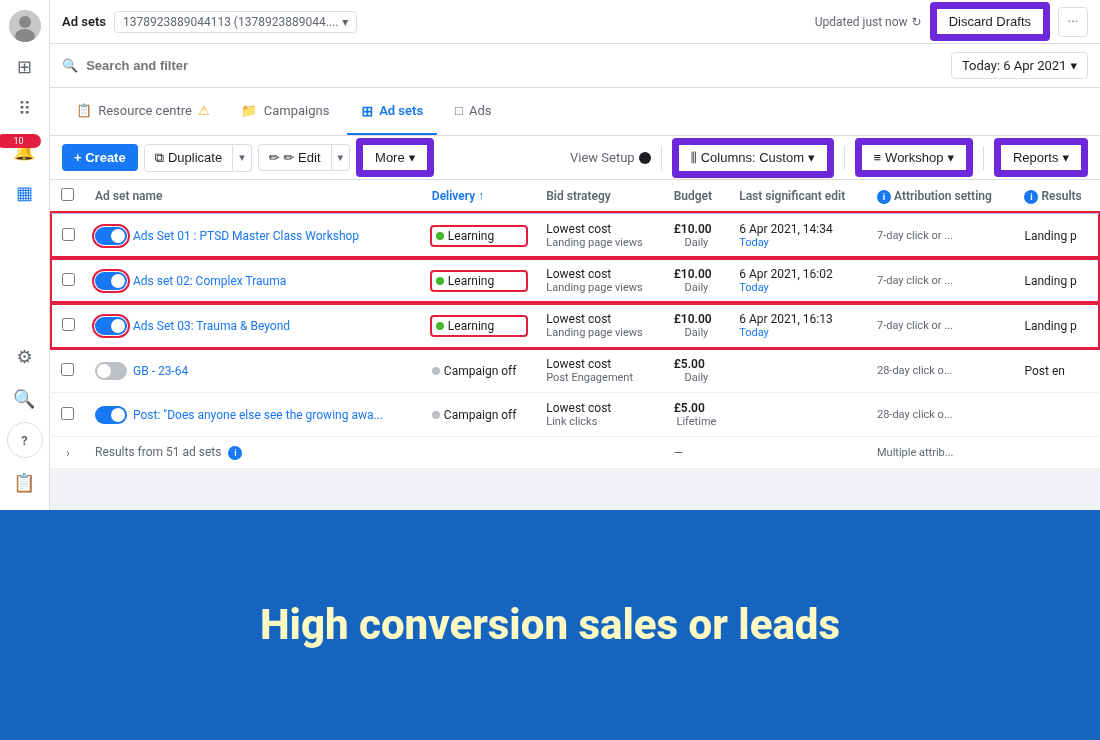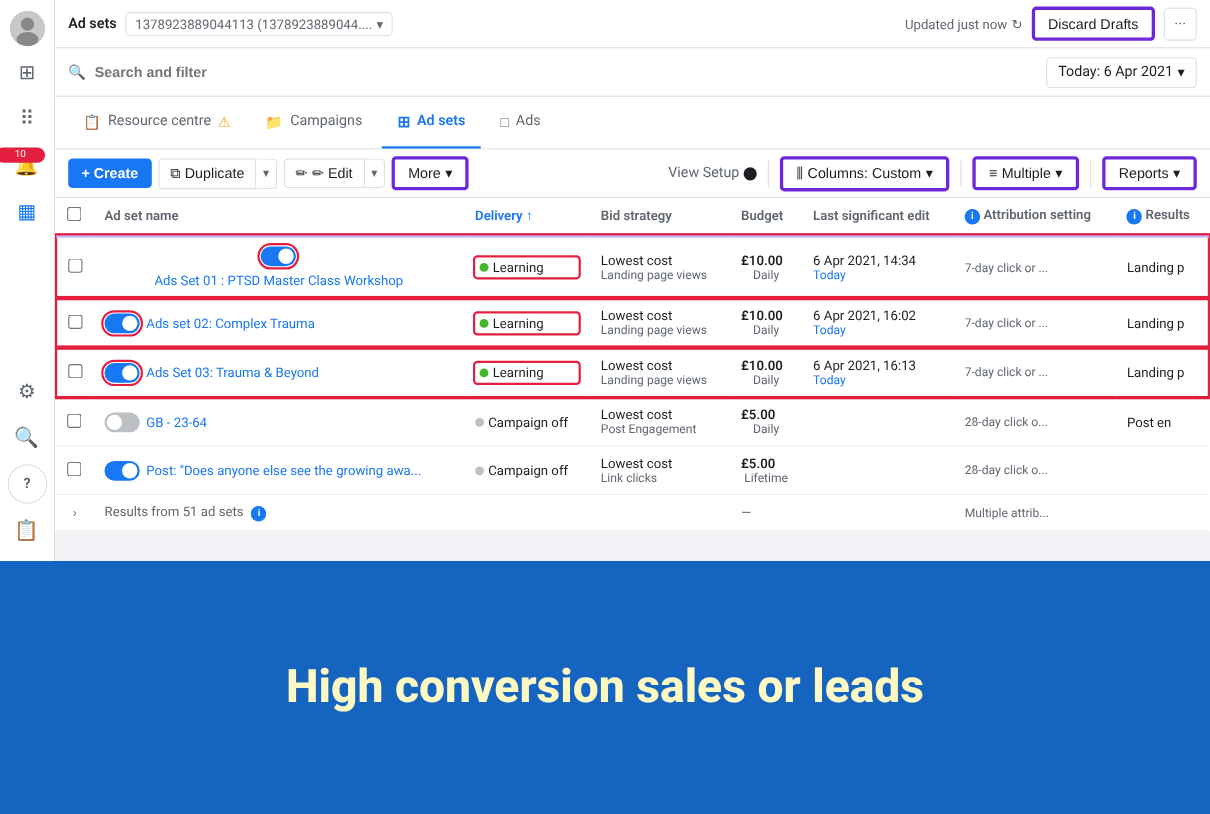--- a/index.html
+++ b/index.html
@@ -84,21 +84,21 @@
       display: flex; align-items: center; gap: 4px;
       cursor: pointer;
     }
     .topbar-spacer { flex: 1; }
     .topbar-updated {
       font-size: 12px;
       color: #606770;
       display: flex; align-items: center; gap: 4px;
     }
     .btn {
-      border: 3px solid #6d28d9;
+      border: 7px solid #6d28d9;
       background: #fff;
       border-radius: 4px;
       padding: 5px 12px;
       font-size: 13px;
       cursor: pointer;
       color: #1c1e21;
       display: flex; align-items: center; gap: 4px;
     }
     .btn-icon {
       width: 30px; height: 30px;
@@ -225,21 +225,21 @@
     table {
       width: 100%;
       border-collapse: collapse;
     }
     th {
       text-align: left;
       padding: 8px 10px;
       font-size: 12px;
       font-weight: 600;
       color: #606770;
-      border-bottom: 4px solid #c4b5fd;
+      border-bottom: 2px solid #c4b5fd;
       white-space: nowrap;
       background: #fff;
     }
     td {
       padding: 8px 10px;
       font-size: 12px;
       color: #1c1e21;
       border-bottom: 1px solid #eee;
       vertical-align: middle;
       white-space: nowrap;
@@ -429,21 +429,21 @@
     </div>
     <div style="width:1px;height:24px;background:#ddd;margin:0 4px;"></div>
     <button class="btn">
       <span>⫼</span>
       <span>Columns: Custom</span>
       <span>▾</span>
     </button>
     <div style="width:1px;height:24px;background:#ddd;margin:0 4px;"></div>
     <button class="btn">
       <span>≡</span>
-      <span>Multiple</span>
+      <span>Workshop</span>
       <span>▾</span>
     </button>
     <div style="width:1px;height:24px;background:#ddd;margin:0 4px;"></div>
     <button class="btn">
       <span>Reports</span>
       <span>▾</span>
     </button>
   </div>
 
   <div class="table-container">
@@ -468,21 +468,21 @@
             <span class="info-icon">i</span>
             <span>Results</span>
           </th>
         </tr>
       </thead>
       <tbody>
 
         <tr style="border: 2px solid #e41e3f; outline: 2px solid #e41e3f;">
           <td class="checkbox-cell"><input type="checkbox" style=""></td>
           <td>
-            <div style="display:flex;align-items:center;gap:6px;flex-direction:column;">
+            <div style="display:flex;align-items:center;gap:6px;">
               <div class="toggle on" style="outline:2px solid #e41e3f;outline-offset:1px;">
                   <div class="toggle-knob"></div>
                 </div>
               <a class="ad-name-link">Ads Set 01 : PTSD Master Class Workshop</a>
             </div>
           </td>
           <td>
             <div class="status-badge" style="outline:2px solid #e41e3f; padding:2px 4px; border-radius:2px;">
               <div class="status-dot green"></div>
               <span>Learning</span>

